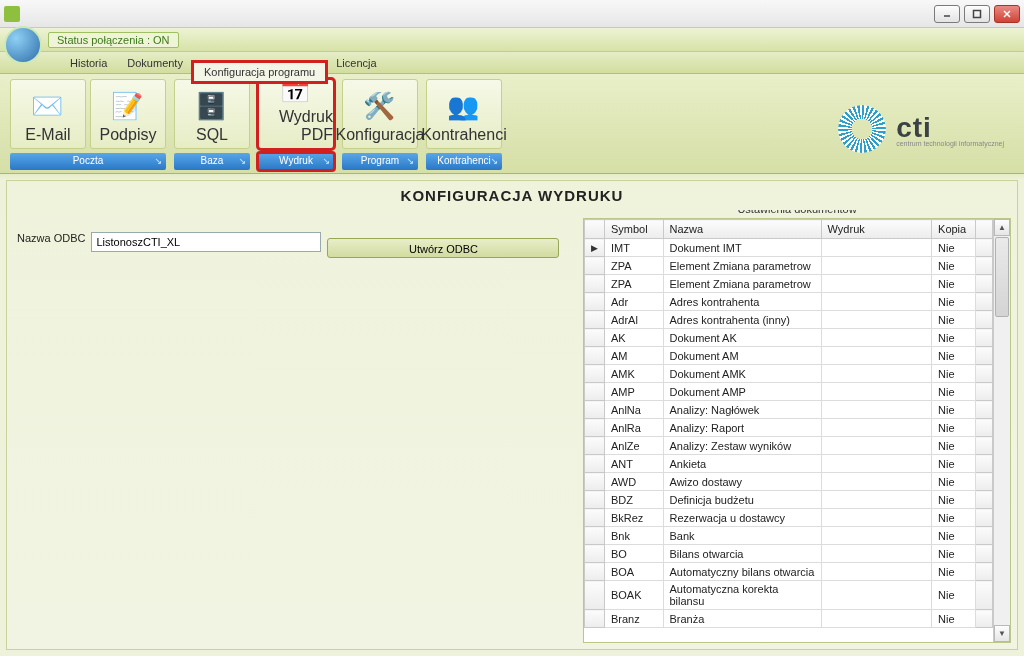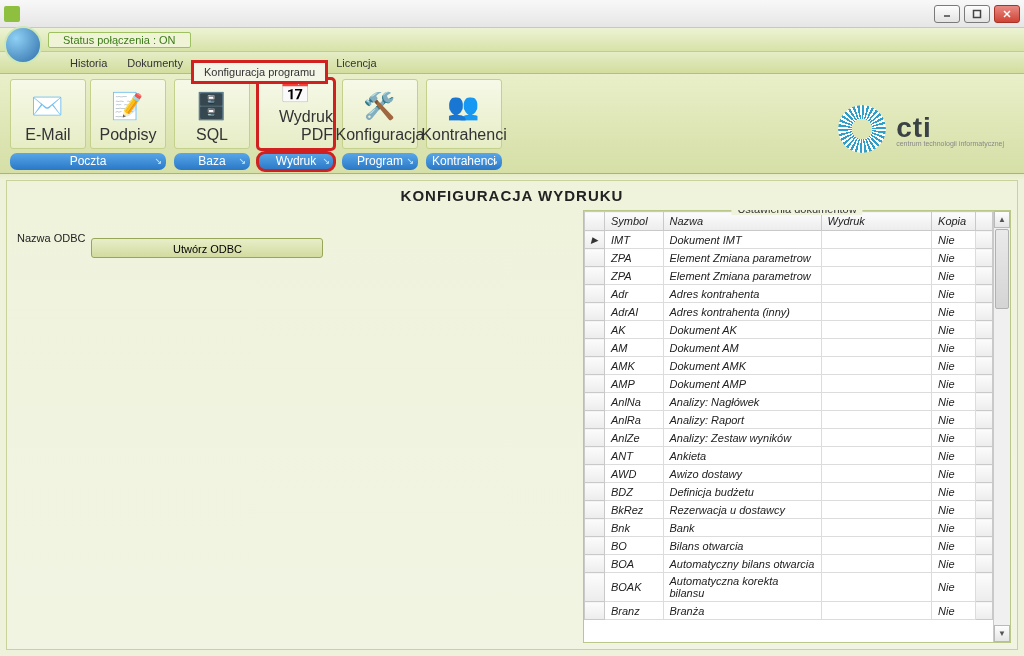--- a/index.html
+++ b/index.html
@@ -11,37 +11,37 @@
   .win-controls { margin-left:auto; display:flex; gap:4px; }
   .win-btn { width:26px; height:18px; border:1px solid #7a7a7a; border-radius:3px; display:flex; align-items:center; justify-content:center; background:linear-gradient(to bottom,#fdfdfd,#e3e3e3); font-size:10px; }
   .win-btn.close { background:linear-gradient(to bottom,#e78b84,#d14334); color:#fff; border-color:#a63326; }
   .win-btn.close svg line{stroke:#fff;}
   .win-btn svg { width:10px; height:10px; }
   .win-btn svg * { stroke:#444; stroke-width:1.5; fill:none; }
 
   
   .greenstrip { height:24px; background:linear-gradient(to bottom,#edf3d4,#d7e2a8); display:flex; align-items:center; padding:0 8px 0 4px; border-bottom:1px solid #bfcf85; }
   .globe { width:38px; height:38px; margin-top:-4px; margin-bottom:-14px; border-radius:50%; background:radial-gradient(circle at 30% 30%,#8fd0f5,#2f6ea9); border:2px solid #cde8b6; position:relative; z-index:2; }
-  .status-pill { margin-left:6px; padding:1px 14px; border:1px solid #9ec063; border-radius:2px; background:#eef4d5; color:#3d7a1a; }
+  .status-pill { margin-left:6px; padding:1px 8px; border:1px solid #9ec063; border-radius:2px; background:#eef4d5; color:#3d7a1a; }
   .app-title { margin-left:230px; color:#2f65b8; font-size:12px; }
   .app-title .ver{ color:#8a8a8a;}
 
   
   .menubar { height:22px; background:linear-gradient(to bottom,#e5edc6,#d2dd9e); display:flex; align-items:flex-end; padding-left:60px; border-bottom:1px solid #b3c079; }
   .menuitem { padding:3px 10px 4px; color:#333; }
   .menuitem.selected { background:#f3f5e7; border:1px solid #b3c079; border-bottom:none; position:relative; top:9px; }
 
   
   .ribbon { background:linear-gradient(to bottom,#e9efc9,#d5dfa6); border-bottom:1px solid #a7b86b; padding:3px 8px 0; display:flex; gap:4px; }
   .ribgroup { display:flex; flex-direction:column; }
   .ribgroup .btns { display:flex; gap:4px; padding:2px; }
   .ribbtn { width:76px; height:70px; background:linear-gradient(to bottom,#f6f9e8,#e6edc5); border:1px solid #c3d18c; border-radius:3px; display:flex; flex-direction:column; align-items:center; justify-content:flex-end; padding-bottom:4px; }
   .ribbtn .label { margin-top:2px; color:#333; font-size:16px;text-align:right; }
   .ribbtn .ico { width:36px; height:36px; margin-top:4px; display:flex; align-items:center; justify-content:center; font-size:26px; }
-  .grouplabel { height:18px; margin:2px 2px 3px; background:linear-gradient(to bottom,#58a7e8,#2a78c6); color:#fff; text-align:center; line-height:16px; border-radius:7px; font-size:12px; position:relative; }
+  .grouplabel { height:18px; margin:2px 2px 3px; background:linear-gradient(to bottom,#58a7e8,#2a78c6); color:#fff; text-align:center; line-height:16px; border-radius:2px; font-size:10px; position:relative; }
   .grouplabel::after { content:"↘"; position:absolute; right:4px; top:0; font-size:9px; opacity:.8;}
   .redbox { outline:3px solid #d02020; outline-offset:-1px; }
   .cti-logo { margin-left:auto; display:flex; align-items:center; gap:10px; padding:8px 12px 0 0; color:#5f6b73;}
   .cti-logo .burst{ width:48px;height:48px;border-radius:50%; background: repeating-conic-gradient(#2f9ec9 0deg 6deg,#fff 6deg 12deg); mask:radial-gradient(circle,transparent 30%,#000 31%);-webkit-mask:radial-gradient(circle,transparent 30%,#000 31%);}
   .cti-logo .txt{ font-size:28px; font-weight:bold; letter-spacing:1px; color:#3a4246;}
   .cti-logo .sub{ font-size:7px; color:#888; display:block; margin-top:-4px;}
 
   
   .content { display:flex; flex-direction:column; height:calc(656px - 28px - 24px - 22px - 100px); background:linear-gradient(to bottom,#e5ecc6,#eef2da 6px,#eef2da); padding:6px;justify-content:center; }
   .content-inner{ flex:1; background:linear-gradient(to bottom,#eff3dc,#f1f4e2); border:1px solid #c7d39a; display:flex; flex-direction:column; }
@@ -50,21 +50,21 @@
 
   
   .odbc{ width:560px; display:flex; flex-direction:row; gap:6px; padding:4px; margin-top:18px;}
   .odbc .lbl{ color:#222; }
   .odbc input{ height:20px; border:1px solid #9aa; background:#fff; padding:0 4px; width:230px; }
   .odbc .btn{ height:20px; width:232px; background:linear-gradient(to bottom,#e8eec9,#d2db9f); border:1px solid #97a757; border-radius:3px; text-align:center; line-height:20px; margin-top:6px; }
 
   
   .right{ flex:1; display:flex; flex-direction:column; position:relative; }
   .groupbox-title{ position:absolute; top:-7px; left:50%; transform:translateX(-50%); background:#eff3dc; padding:0 6px; color:#333; z-index:1;}
-  .table-wrap{ flex:1; border:1px solid #b9c78b; background:#fff; overflow:hidden; margin-top:0; display:flex;font-style:italic;}
+  .table-wrap{ flex:1; border:1px solid #b9c78b; background:#fff; overflow:hidden; margin-top:8px; display:flex;}
   table{ border-collapse:collapse; width:100%; }
   th{ background:linear-gradient(to bottom,#fcfcfc,#ececec); border:1px solid #c9c9c9; padding:3px 6px; text-align:left; font-weight:normal; color:#222;}
   td{ border:1px solid #dcdcdc; padding:2px 6px; color:#222; background:#fff; height:18px;}
   td.rowhead{ width:18px; background:linear-gradient(to bottom,#fcfcfc,#ececec); border:1px solid #c9c9c9;}
   tr.current td.rowhead::before{ content:"▶"; font-size:9px; color:#333; display:block; text-align:center;}
   .col-sym{ width:60px;} .col-naz{ width:170px;} .col-wyd{ width:120px;} .col-kop{ width:44px;}
   .vscroll{ width:17px; background:#f0f0f0; border-left:1px solid #c9c9c9; display:flex; flex-direction:column;}
   .vscroll .arrow{ height:17px; background:linear-gradient(to bottom,#fdfdfd,#e6e6e6); border:1px solid #b9b9b9; display:flex; align-items:center; justify-content:center; font-size:8px; color:#555;}
   .vscroll .thumb{ height:80px; margin:1px; background:linear-gradient(to bottom,#eaeaea,#d4d4d4); border:1px solid #b1b1b1; border-radius:2px;}
   .rightcol-spacer{ width:18px; background:linear-gradient(to bottom,#fcfcfc,#ececec); border:1px solid #c9c9c9;}
@@ -168,20 +168,21 @@
   </div>
 </div>
 
 <div class="content">
   <div class="content-inner">
     <div class="page-title">KONFIGURACJA WYDRUKU</div>
     <div class="body-split">
 
       <div class="odbc">
         <div class="lbl">Nazwa ODBC</div>
+        <input type="text" value="ListonoszCTI_XL" style="">
         <div class="btn">Utwórz ODBC</div>
       </div>
 
       <div class="right">
         <div class="groupbox-title">Ustawienia dokumentów</div>
         <div class="table-wrap">
           <div style="flex:1; overflow:hidden;">
             <table>
               <thead>
                   <tr id="thead-row">

